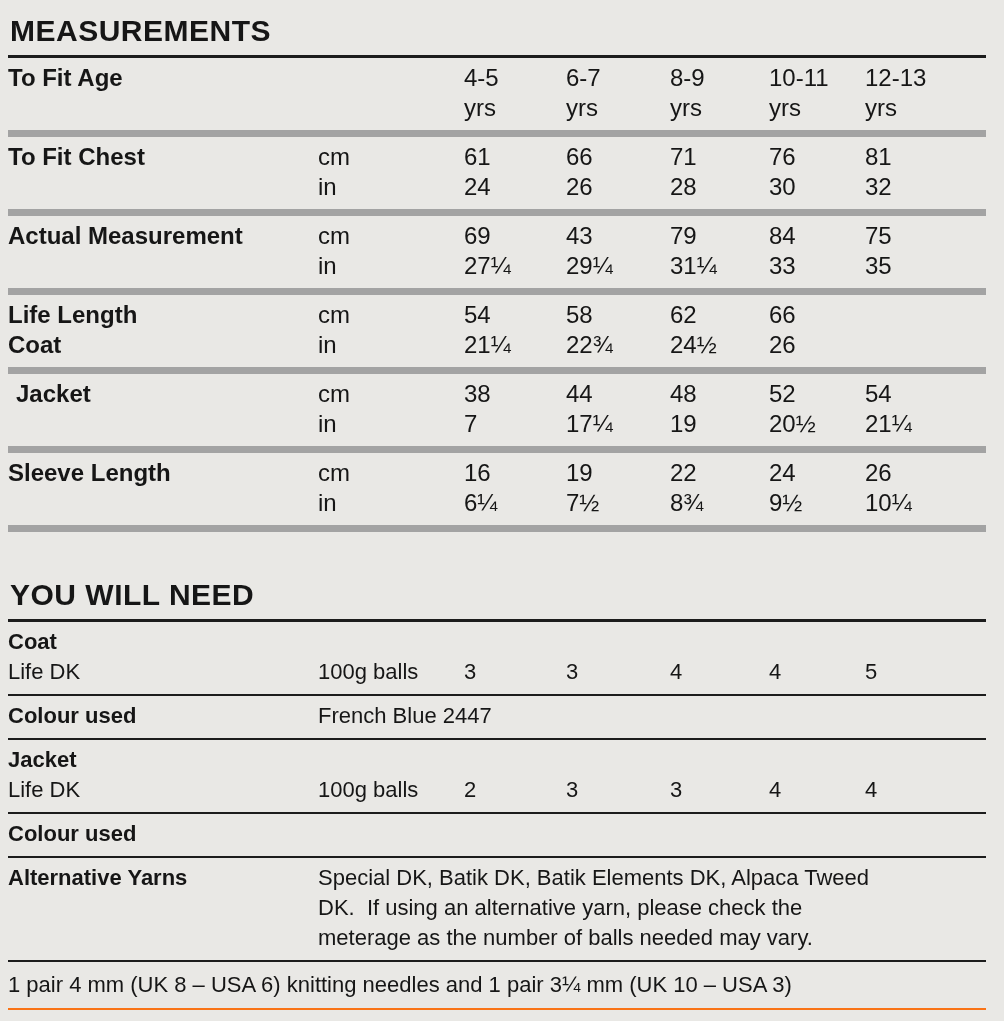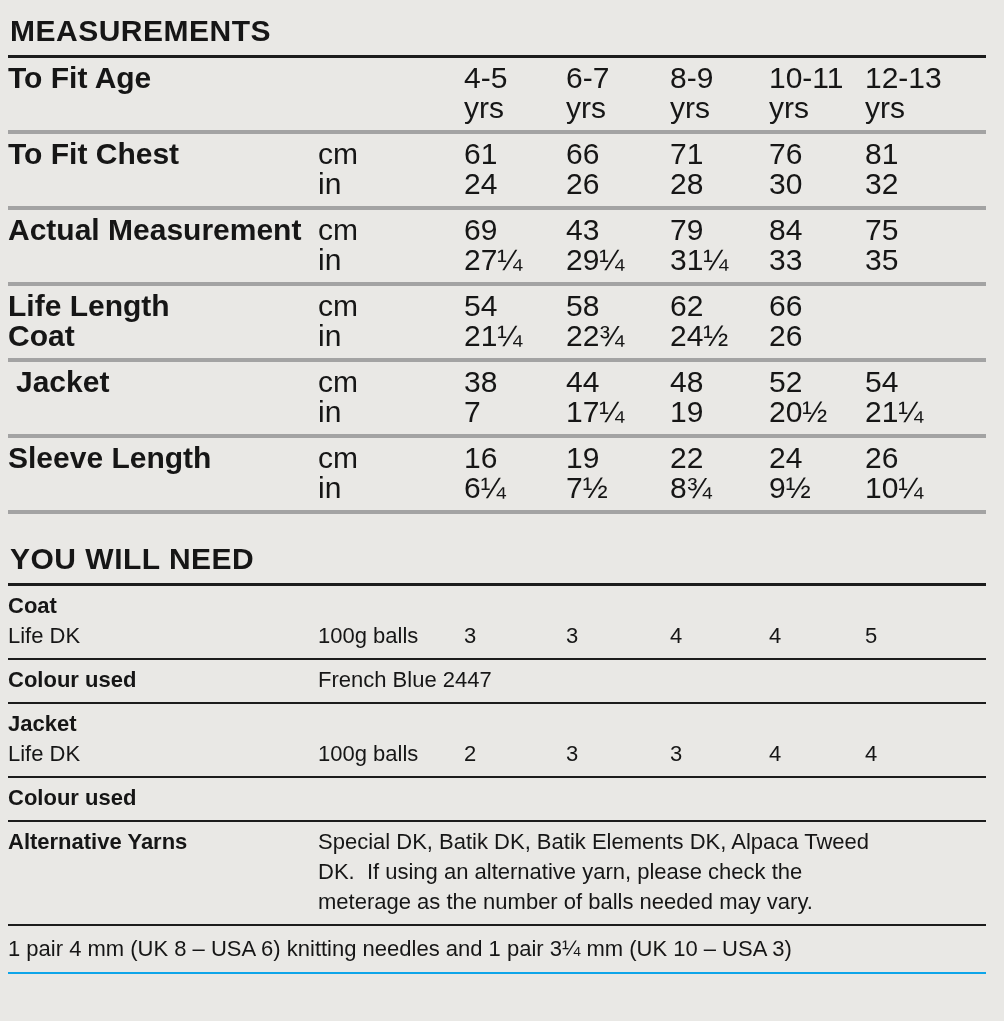--- a/index.html
+++ b/index.html
@@ -17,46 +17,46 @@
   }
   .section-title {
     font-size: 30px;
     font-weight: bold;
     letter-spacing: 0.5px;
     margin: 0;
     padding: 2px 0 7px 2px;
     border-bottom: 3px solid #1c1c1c;
   }
   .section-title.second {
-    margin-top: 26px;
+    margin-top: 44px;
   }
   
   .grid {
     display: grid;
     grid-template-columns: 310px 146px 102px 104px 99px 96px 1fr;
   }
   .mrow {
-    border-bottom: 4px solid #a3a3a3;
+    border-bottom: 7px solid #a3a3a3;
     padding: 5px 0 7px 0;
-    font-size: 30px;
+    font-size: 24px;
     line-height: 30px;
   }
   .cell { display: flex; flex-direction: column; }
   .lbl { font-weight: bold; }
   .indent { padding-left: 8px; }
   .yrow {
     border-bottom: 2px solid #1c1c1c;
     padding: 5px 0 7px 0;
     font-size: 22px;
     line-height: 30px;
   }
   .span-rest { grid-column: 2 / -1; }
   .prewrap { white-space: pre-wrap; display: block; }
   .footer {
-    border-bottom: 2px solid #0ea5e9;
+    border-bottom: 2px solid #f97316;
     padding: 8px 0 8px 0;
     font-size: 22px;
     line-height: 30px;
   }
 </style>
 </head>
 <body>
 
 <div class="page">
 

